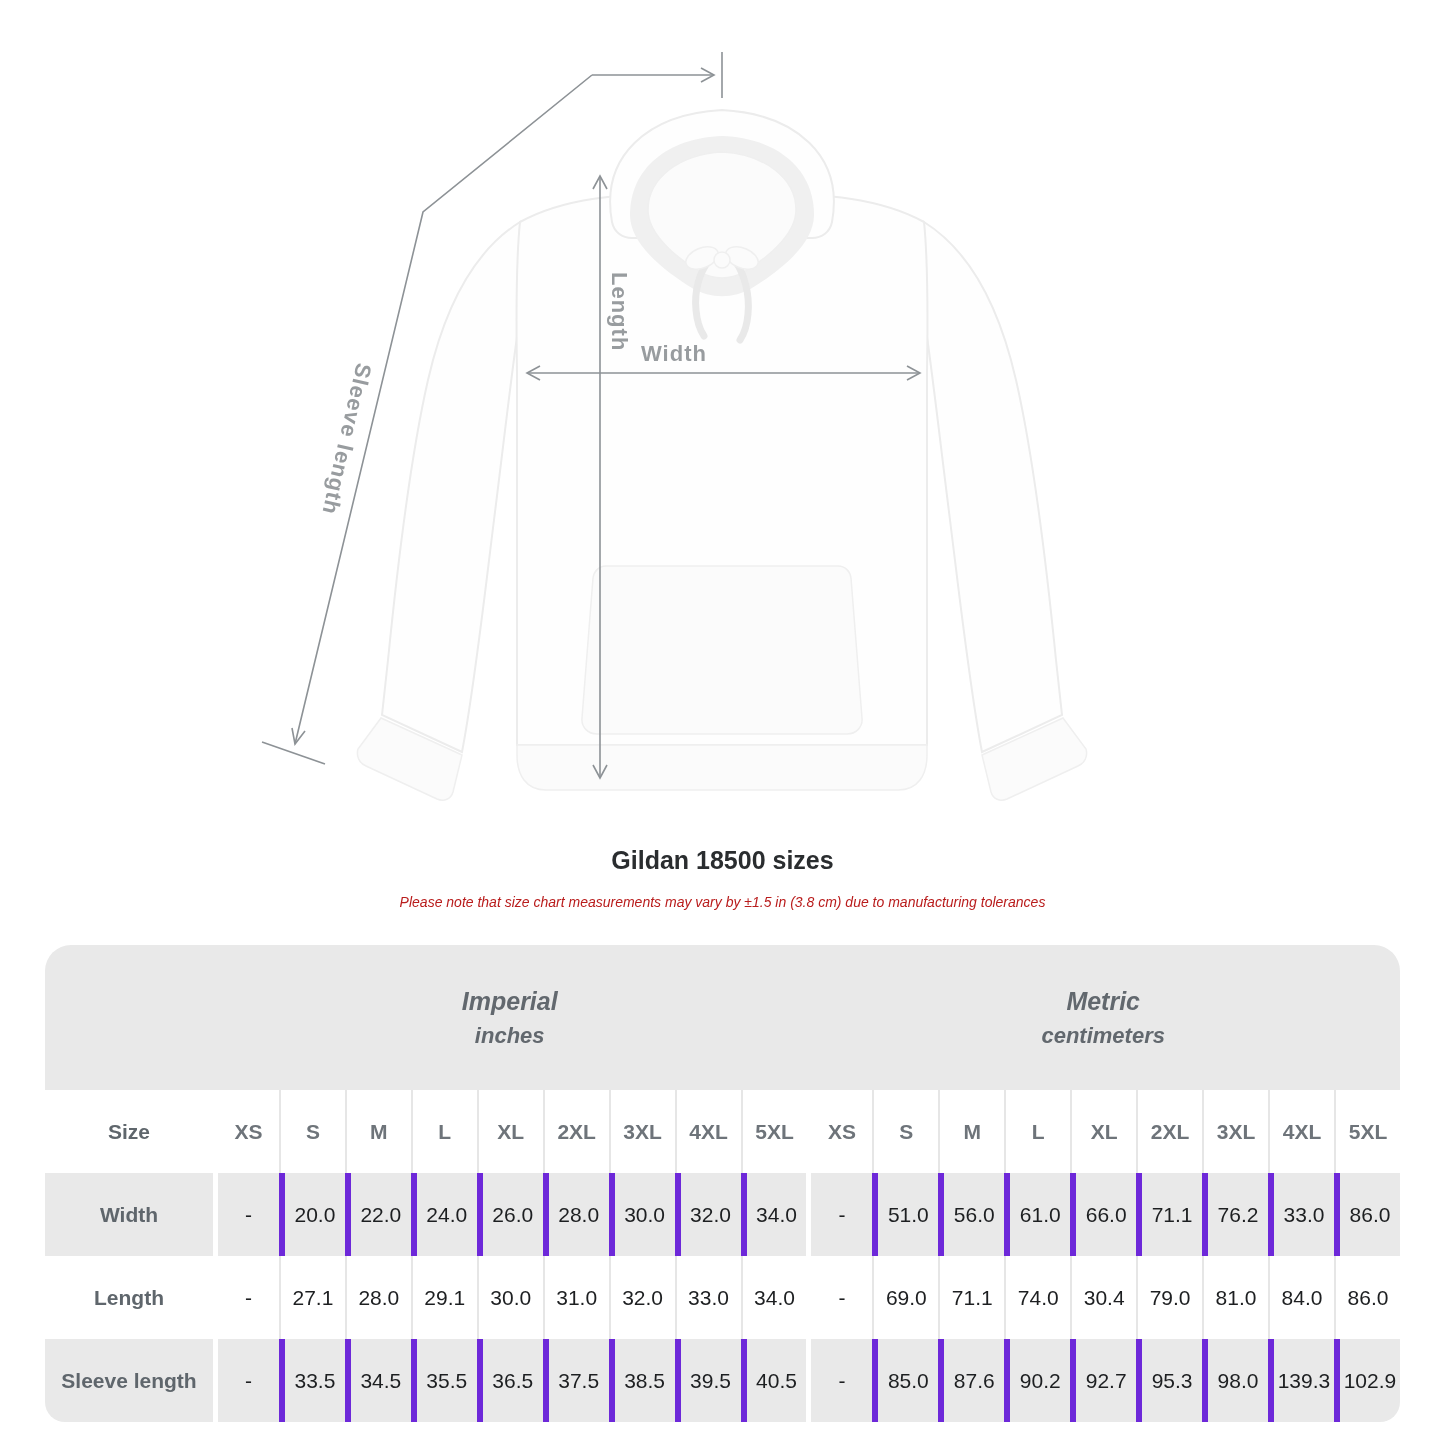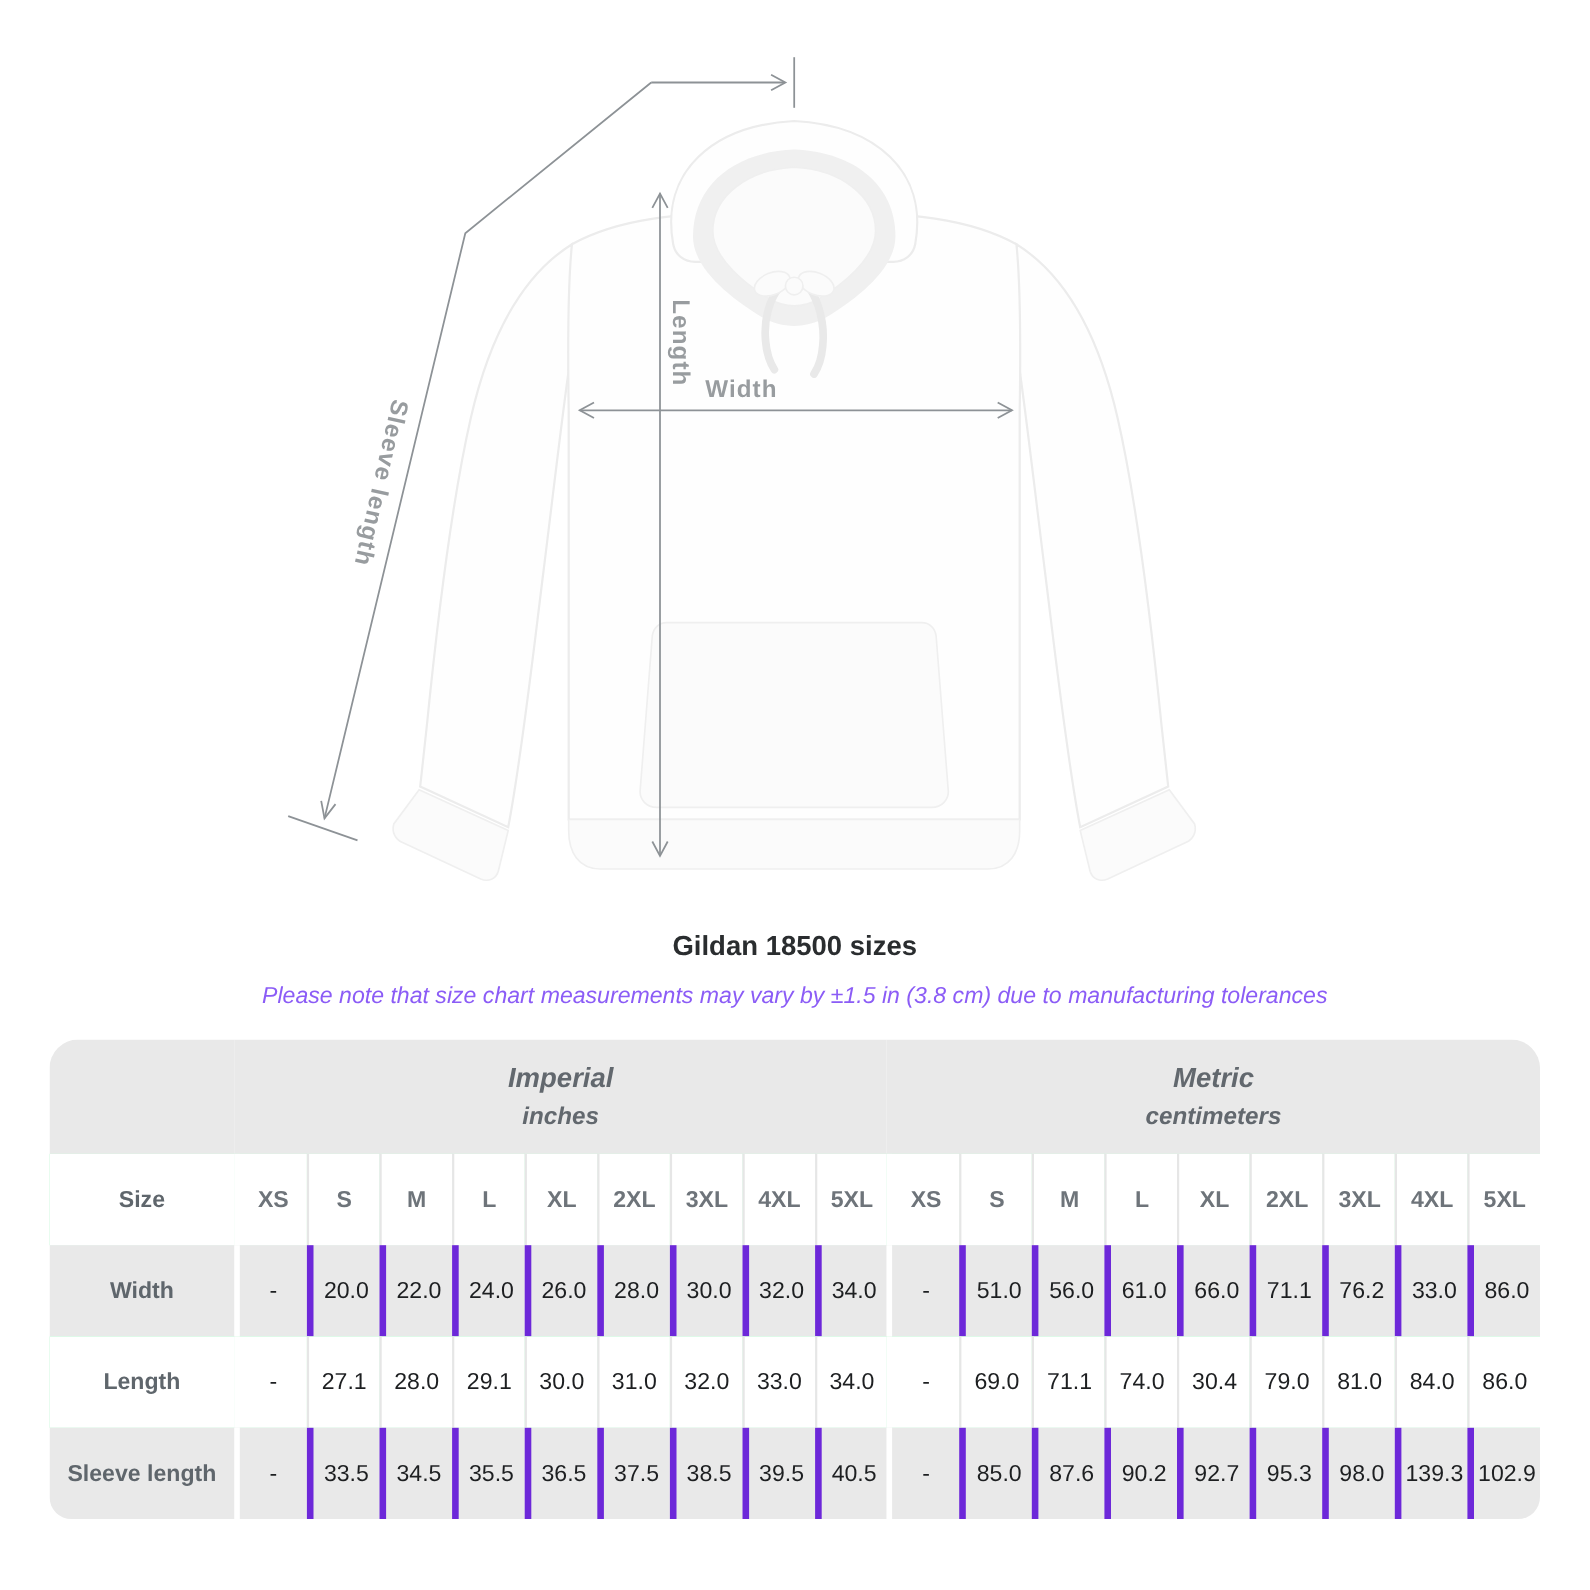--- a/index.html
+++ b/index.html
@@ -12,32 +12,32 @@
   .meas-line{stroke:#8d9296;stroke-width:1.6;fill:none;}
   .meas-label{fill:#989c9f;font-weight:bold;font-size:22px;letter-spacing:1px;}
   .garment{fill:#fefefe;stroke:#ececec;stroke-width:2;}
   .garment-soft{fill:#fbfbfb;stroke:#efefef;stroke-width:1.5;}
   .hood-inner{fill:#f0f0f0;stroke:none;}
   .string{fill:none;stroke:#e9e9e9;stroke-width:7;stroke-linecap:round;}
   
   .title{position:absolute;top:846px;left:0;width:100%;text-align:center;
     font-size:25px;font-weight:bold;color:#2a2d2f;}
   .subtitle{position:absolute;top:894px;left:0;width:100%;text-align:center;
-    font-style:italic;font-size:21px;color:#8b5cf6;}
+    font-style:italic;font-size:14px;color:#b91c1c;}
   
   .table-wrap{position:absolute;left:45px;top:945px;width:1355px;
     border-radius:26px 26px 20px 20px;overflow:hidden;}
   table{width:100%;border-collapse:separate;border-spacing:0;table-layout:fixed;}
   th,td{box-sizing:border-box;text-align:center;vertical-align:middle;
     font-size:21px;padding:0;}
-  tr.band{height:104px;}
+  tr.band{height:145px;}
   tr.band th{background:#e9e9e9;border:none;}
   .sec-name{font-weight:bold;font-style:italic;font-size:25px;color:#62686e;}
   .sec-unit{font-style:italic;font-size:22px;color:#62686e;margin-top:7px;}
-  tr.white{background:#86efac;}
+  tr.white{background:#f0abfc;}
   tr.white th,tr.white td{background:#ffffff;}
   tr.gray th,tr.gray td{background:#e9e9e9;}
   tr.rowline{height:83px;}
   th.lbl{font-weight:bold;color:#5f666c;border:none;}
   th.col{font-weight:bold;color:#6e747a;}
   tr.white th.col,tr.white td{border-left:2px solid #e6e6e6;}
   tr.gray td{border-left:6px solid #6d28d9;}
   .sec{border-left:5px solid #ffffff !important;}
   td{color:#1d1f21;}
 </style>

